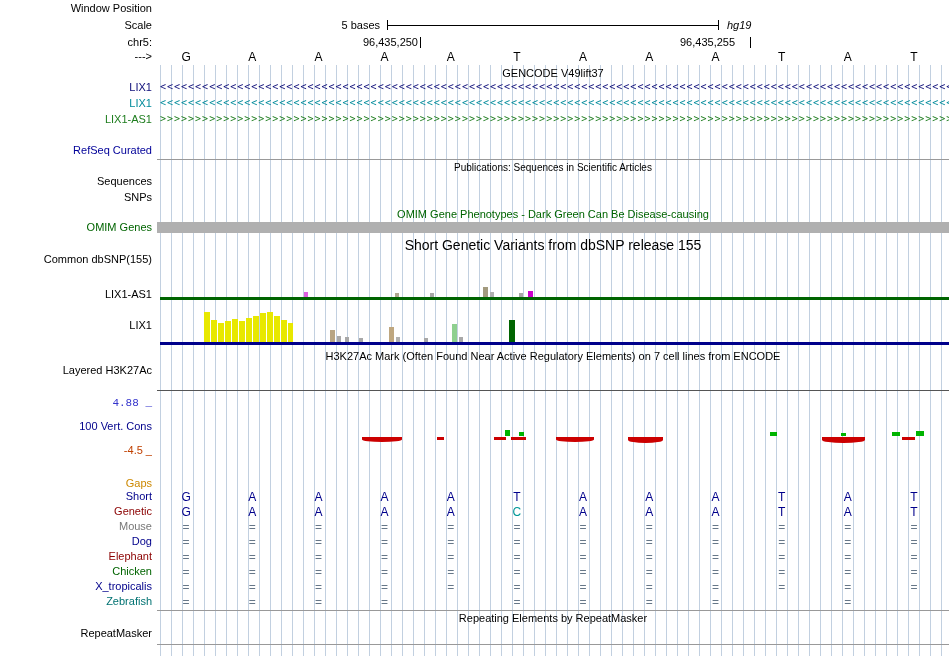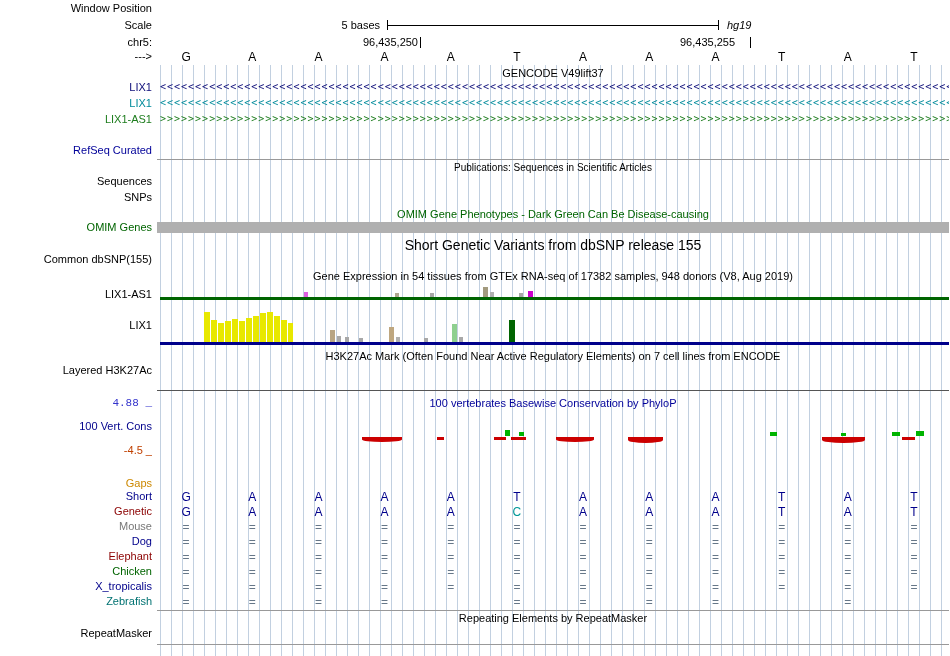--- a/index.html
+++ b/index.html
@@ -70,21 +70,20 @@
   <div class="lbl" style="top:175px">Sequences</div>
   <div class="lbl" style="top:191px">SNPs</div>
 
   <div class="title" style="top: 208px; color: rgb(0, 100, 0);">OMIM Gene Phenotypes - Dark Green Can Be Disease-causing</div>
   <div class="lbl" style="top: 221px; color: rgb(0, 100, 0);">OMIM Genes</div>
   <div class="bar" style="left: 157px; top: 222px; width: 792px; height: 11px; background: rgb(176, 176, 176);"></div>
 
   <div class="title" style="top:239px;font-size:14px">Short Genetic Variants from dbSNP release 155</div>
   <div class="lbl" style="top:253px">Common dbSNP(155)</div>
 
-  <div class="title" style="top:270px">Gene Expression in 54 tissues from GTEx RNA-seq of 17382 samples, 948 donors (V8, Aug 2019)</div>
   <div class="lbl" style="top:288px">LIX1-AS1</div>
   <div class="baseline" style="top: 297px; background: rgb(0, 100, 0);"></div>
   <div id="gtex1-bars">
       <div class="bar" style="left: 304px; width: 4px; height: 5px; top: 292px; background: rgb(224, 96, 224);"></div>
       <div class="bar" style="left: 395px; width: 4px; height: 4px; top: 293px; background: rgb(176, 168, 144);"></div>
       <div class="bar" style="left: 430px; width: 4px; height: 4px; top: 293px; background: rgb(168, 168, 168);"></div>
       <div class="bar" style="left: 483px; width: 5px; height: 10px; top: 287px; background: rgb(163, 154, 126);"></div>
       <div class="bar" style="left: 490px; width: 4px; height: 5px; top: 292px; background: rgb(176, 176, 176);"></div>
       <div class="bar" style="left: 519px; width: 4px; height: 4px; top: 293px; background: rgb(168, 168, 168);"></div>
       <div class="bar" style="left: 528px; width: 5px; height: 6px; top: 291px; background: rgb(204, 0, 204);"></div>
@@ -115,21 +114,20 @@
       <div class="bar" style="left: 452px; width: 5px; height: 18px; top: 324px; background: rgb(143, 208, 143);"></div>
       <div class="bar" style="left: 459px; width: 4px; height: 5px; top: 337px; background: rgb(168, 168, 168);"></div>
       <div class="bar" style="left: 509px; width: 6px; height: 22px; top: 320px; background: rgb(0, 100, 0);"></div>
     </div>
 
   <div class="title" style="top:350px">H3K27Ac Mark (Often Found Near Active Regulatory Elements) on 7 cell lines from ENCODE</div>
   <div class="lbl" style="top:364px">Layered H3K27Ac</div>
   <div class="sep" style="top:390px;background:#555"></div>
 
   <div class="lbl" style="top: 397px; color: rgb(51, 51, 204); font-family: Liberation Mono, monospace;">4.88 _</div>
-  <div class="title" style="top: 397px; color: rgb(0, 0, 153);">100 vertebrates Basewise Conservation by PhyloP</div>
   <div class="lbl" style="top: 420px; color: rgb(0, 0, 139);">100 Vert. Cons</div>
   <div class="lbl" style="top: 444px; color: rgb(192, 64, 0);">-4.5 _</div>
   <div id="phylop-marks">
       <div class="bar" style="left: 362px; width: 40px; height: 5px; top: 437px; background: rgb(204, 0, 0); border-radius: 0px 0px 50% 50%;"></div>
       <div class="bar" style="left: 437px; width: 7px; height: 3px; top: 437px; background: rgb(204, 0, 0);"></div>
       <div class="bar" style="left: 494px; width: 12px; height: 3px; top: 437px; background: rgb(204, 0, 0);"></div>
       <div class="bar" style="left: 505px; width: 5px; height: 6px; top: 430px; background: rgb(0, 180, 0);"></div>
       <div class="bar" style="left: 511px; width: 15px; height: 3px; top: 437px; background: rgb(204, 0, 0);"></div>
       <div class="bar" style="left: 519px; width: 5px; height: 4px; top: 432px; background: rgb(0, 180, 0);"></div>
       <div class="bar" style="left: 556px; width: 38px; height: 5px; top: 437px; background: rgb(204, 0, 0); border-radius: 0px 0px 50% 50%;"></div>

